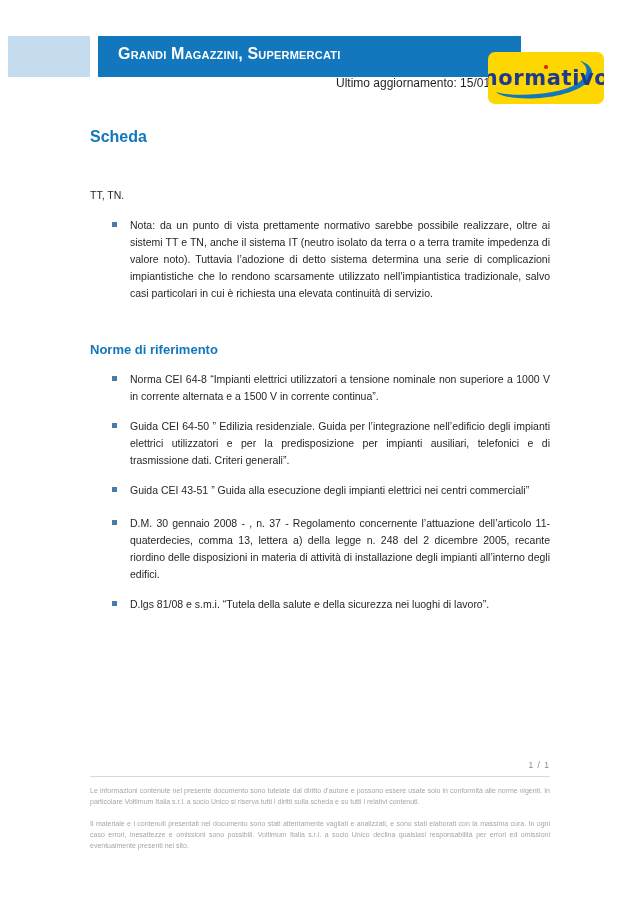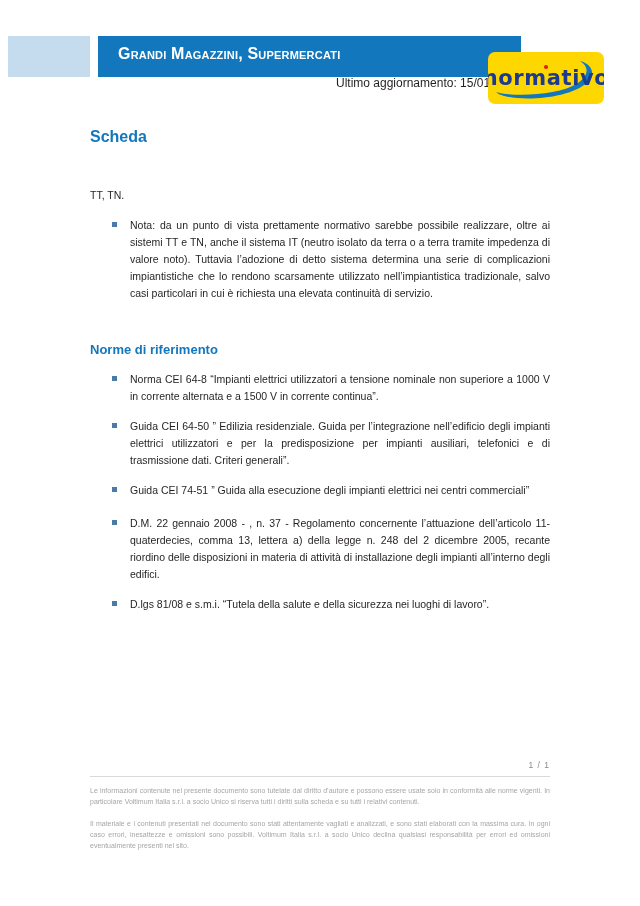--- a/index.html
+++ b/index.html
@@ -239,30 +239,30 @@
         <li>
           <span class="bullet-mark"></span>
           <span>Norma CEI 64-8 “Impianti elettrici utilizzatori a tensione nominale non superiore a 1000 V in corrente alternata e a 1500 V in corrente continua”.</span>
         </li>
         <li>
           <span class="bullet-mark"></span>
           <span>Guida CEI 64-50 ” Edilizia residenziale. Guida per l’integrazione nell’edificio degli impianti elettrici utilizzatori e per la predisposizione per impianti ausiliari, telefonici e di trasmissione dati. Criteri generali”.</span>
         </li>
         <li>
           <span class="bullet-mark"></span>
-          <span>Guida CEI 74-51 ” Guida alla esecuzione degli impianti elettrici nei centri commerciali”</span>
+          <span>Guida CEI 43-51 ” Guida alla esecuzione degli impianti elettrici nei centri commerciali”</span>
         </li>
       </ul>
     </div>
 
     <div class="section">
       <ul class="bullets">
         <li>
           <span class="bullet-mark"></span>
-          <span>D.M. 22 gennaio 2008 - , n. 37 - Regolamento concernente l’attuazione dell’articolo 11-quaterdecies, comma 13, lettera a) della legge n. 248 del 2 dicembre 2005, recante riordino delle disposizioni in materia di attività di installazione degli impianti all’interno degli edifici.</span>
+          <span>D.M. 30 gennaio 2008 - , n. 37 - Regolamento concernente l’attuazione dell’articolo 11-quaterdecies, comma 13, lettera a) della legge n. 248 del 2 dicembre 2005, recante riordino delle disposizioni in materia di attività di installazione degli impianti all’interno degli edifici.</span>
         </li>
         <li>
           <span class="bullet-mark"></span>
           <span>D.lgs 81/08 e s.m.i. “Tutela della salute e della sicurezza nei luoghi di lavoro”.</span>
         </li>
       </ul>
     </div>
 
   </div>
 

